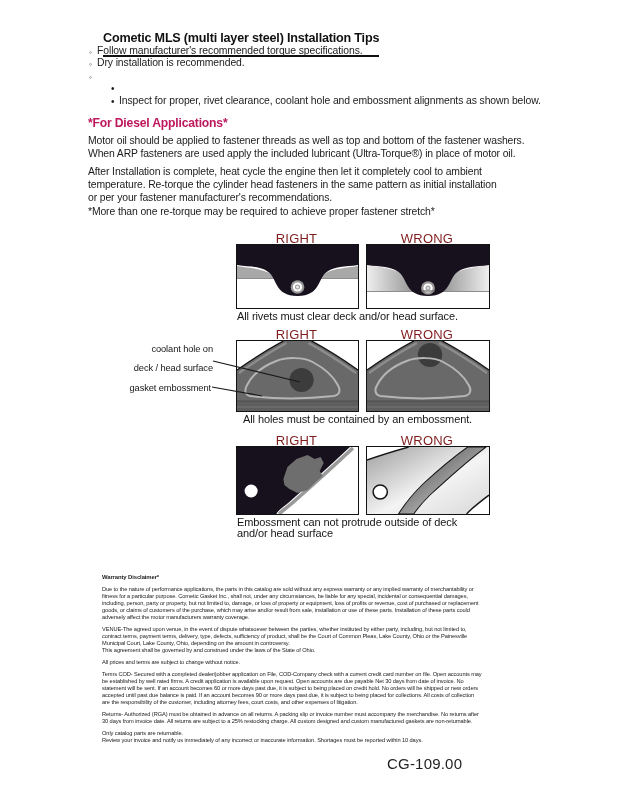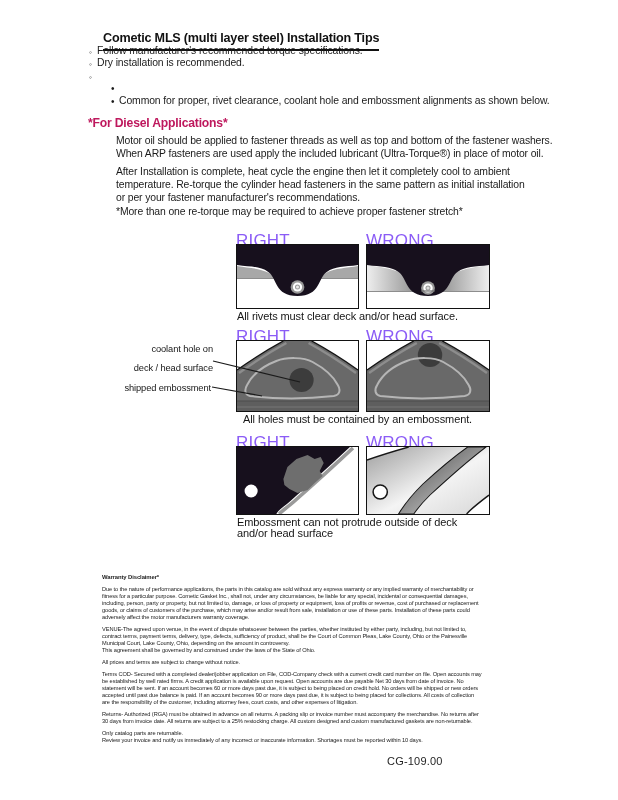--- a/index.html
+++ b/index.html
@@ -9,49 +9,49 @@
     font-family:"Liberation Sans","DejaVu Sans",sans-serif;
     color:#1b1b1b;
   }
   .abs{position:absolute;}
   p{margin:0;}
   .pre{white-space:pre-line;}
 
   .doc-title{
     left:103px;top:23px;
     font-size:12.6px;font-weight:bold;letter-spacing:-0.2px;color:#111;
-    border-bottom:2px solid #111;padding-bottom:4px;display:inline-block;
+    border-bottom:2px solid #111;padding-bottom:10px;display:inline-block;
   }
   .bullets{left:89px;top:45px;width:480px;font-size:10.4px;line-height:12.4px;letter-spacing:-0.1px;}
   .brow{display:flex;}
   .brow .marker{width:8px;flex:0 0 8px;font-size:8.5px;color:#333;transform:translateY(0.5px);}
   .brow.sub{padding-left:22px;}
   .brow.sub .marker{font-size:10px;color:#1b1b1b;}
 
   .diesel-heading{left:88px;top:116px;font-size:12.2px;font-weight:bold;letter-spacing:-0.2px;color:#be185d;}
-  .bodypara{left:88px;width:480px;font-size:10.4px;line-height:13.2px;letter-spacing:-0.12px;margin-left:28px;}
+  .bodypara{left:88px;width:480px;font-size:10.4px;line-height:13.2px;letter-spacing:-0.12px;}
   .p1{top:134px;}
   .p2{top:165px;}
   .p3{top:205px;}
 
-  .dlabel{width:121px;font-size:17px;letter-spacing:0.2px;color:#8b5cf6;}
+  .dlabel{width:121px;text-align:center;font-size:13px;letter-spacing:0.2px;color:#7f1d1d;}
   .dlabel.r2{width:122px;}
   .dbox{width:121px;background:#fff;border:1.6px solid #121212;}
   .dbox.r2{width:122px;}
   .dbox svg{display:block;width:100%;height:100%;}
   .h1{height:63px;} .h2{height:70px;} .h3{height:67px;}
   .caption{font-size:11px;letter-spacing:-0.1px;color:#161616;line-height:11px;}
 
   .ann{font-size:9.3px;line-height:19px;letter-spacing:-0.1px;text-align:right;color:#161616;}
   .leader{pointer-events:none;}
 
   .legal{left:102px;top:574px;width:452px;font-size:5.7px;line-height:7px;letter-spacing:-0.1px;color:#222;}
   .legal h4{margin:0 0 5px 0;font-size:5.9px;}
   .legal p{margin:0 0 5px 0;}
-  .pagenum{left:387px;top:755px;font-size:11px;letter-spacing:0.2px;color:#1f1f1f;}
+  .pagenum{left:387px;top:755px;font-size:15px;letter-spacing:0.2px;color:#1f1f1f;}
 </style>
 </head>
 <body>
 
 <h1 class="abs doc-title">Cometic MLS (multi layer steel) Installation Tips</h1>
 
 <div class="abs bullets">
   <div class="brow">
     <span class="marker">◦</span>
     <span>Follow manufacturer's recommended torque specifications.</span>
@@ -61,21 +61,21 @@
     <span>Dry installation is recommended.</span>
   </div>
   <div class="brow">
     <span class="marker">◦</span>
   </div>
   <div class="brow sub">
     <span class="marker">•</span>
   </div>
   <div class="brow sub">
     <span class="marker">•</span>
-    <span>Common for proper, rivet clearance, coolant hole and embossment alignments as shown below.</span>
+    <span>Inspect for proper, rivet clearance, coolant hole and embossment alignments as shown below.</span>
   </div>
 </div>
 
 <div class="abs diesel-heading">*For Diesel Applications*</div>
 <p class="abs bodypara pre p1">Motor oil should be applied to fastener threads as well as top and bottom of the fastener washers.
 When ARP fasteners are used apply the included lubricant (Ultra-Torque®) in place of motor oil.</p>
 <p class="abs bodypara pre p2">After Installation is complete, heat cycle the engine then let it completely cool to ambient
 temperature. Re-torque the cylinder head fasteners in the same pattern as initial installation
 or per your fastener manufacturer's recommendations.</p>
 <p class="abs bodypara pre p3">*More than one re-torque may be required to achieve proper fastener stretch*</p>
@@ -120,21 +120,21 @@
   </svg>
 </div>
 
 <p class="abs caption" style="left:237px;top:311px">All rivets must clear deck and/or head surface.</p>
 
 <div class="abs dlabel" style="left:236px;top:327px">RIGHT</div>
 <div class="abs dlabel r2" style="left:366px;top:327px">WRONG</div>
 
 <div class="abs ann pre" style="left:103px;top:340px;width:110px">coolant hole on
 deck / head surface</div>
-<div class="abs ann" style="left:101px;top:379px;width:110px">shipped embossment</div>
+<div class="abs ann" style="left:101px;top:379px;width:110px">gasket embossment</div>
 
 <div class="abs dbox h2" style="left:236px;top:340px">
   <svg viewBox="0 0 120 70" preserveAspectRatio="none">
     <rect width="120" height="70" fill="#696969"></rect>
     <rect y="60" width="120" height="10" fill="#5e5e5e"></rect>
     <line x1="0" y1="60" x2="120" y2="60" stroke="#4c4c4c" stroke-width="1"></line>
     <line x1="0" y1="66" x2="120" y2="66" stroke="#767676" stroke-width="1"></line>
     <path d="M0,0 L46,0 Q24,12 0,29 Z" fill="#ffffff"></path>
     <path d="M120,0 L74,0 Q96,12 120,29 Z" fill="#ffffff"></path>
     <path d="M49,2 Q27,14 2,32" stroke="#8d8d8d" stroke-width="2.4" fill="none"></path>

